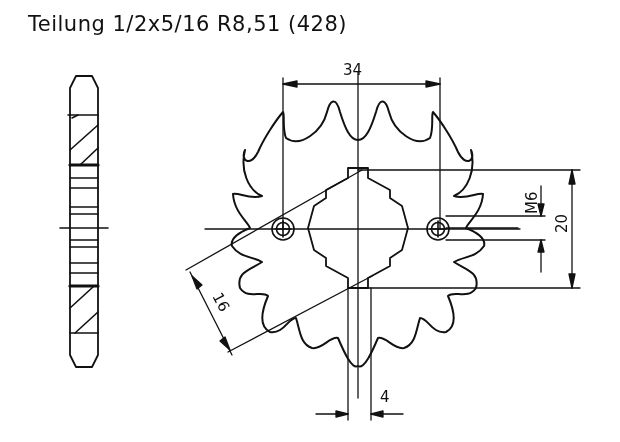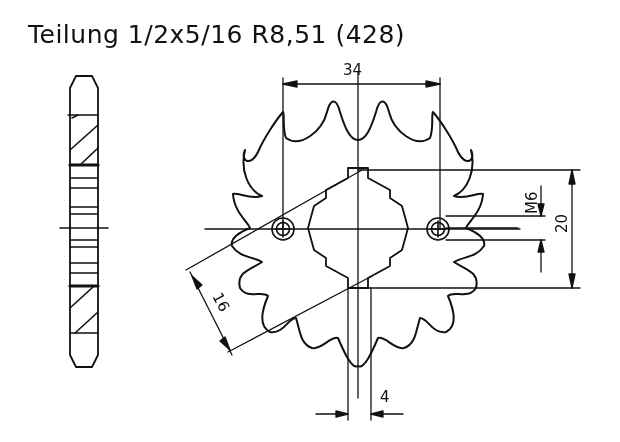--- a/index.html
+++ b/index.html
@@ -1,18 +1,18 @@
 <!DOCTYPE html>
 <html><head>
 <meta charset="utf-8">
 <style>
   html, body { margin: 0; padding: 0; background: #ffffff; }
   body { width: 620px; height: 442px; position: relative; overflow: hidden;
          font-family: "DejaVu Sans", sans-serif; }
-  .title { position: absolute; left: 28px; top: 20px; font-size: 25px; color: #111;
+  .title { position: absolute; left: 28px; top: 12px; font-size: 21px; color: #111;
            letter-spacing: 0.5px; white-space: pre; }
   svg { position: absolute; left: 0; top: 0; }
   .dim { font-family: "DejaVu Sans", sans-serif; font-size: 15px; fill: #111; }
 </style>
 </head>
 <body>
 
 <div class="title">Teilung 1/2x5/16 R8,51 (428)</div>
 
 <svg width="620" height="442" viewBox="0 0 620 442" xmlns="http://www.w3.org/2000/svg">

